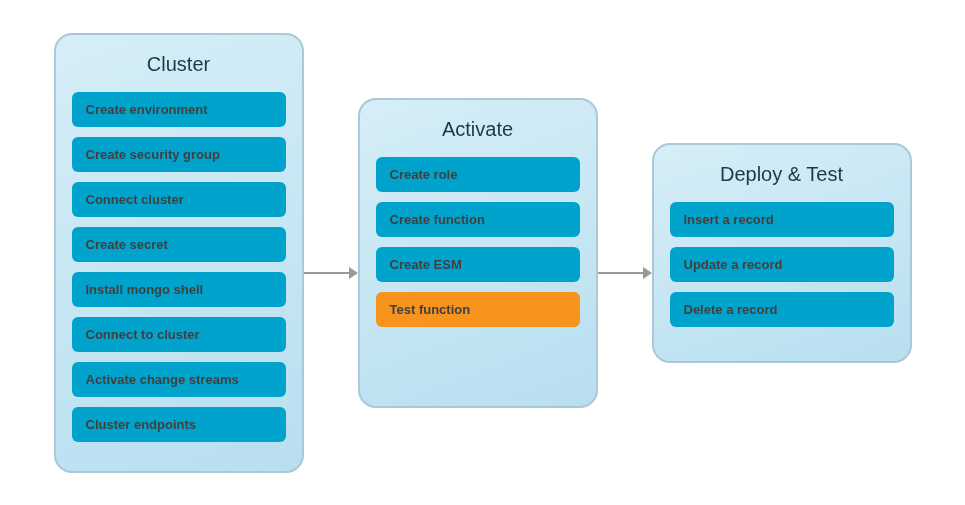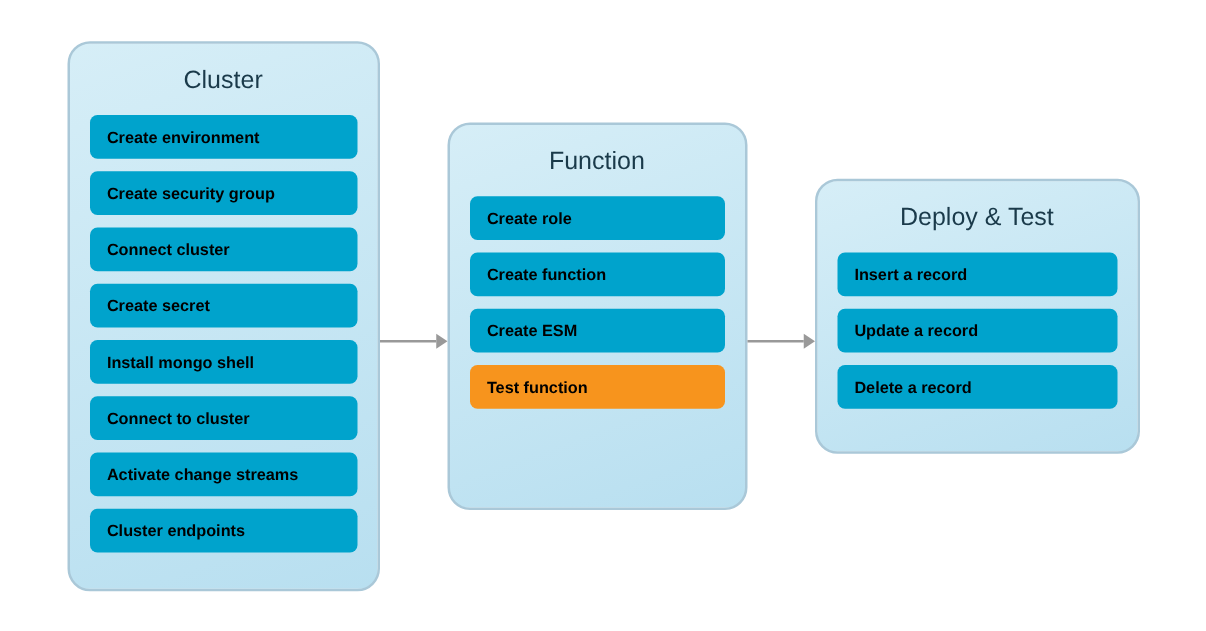--- a/index.html
+++ b/index.html
@@ -49,21 +49,21 @@
       margin-bottom: 6px;
       text-align: center;
     }
     .btn {
       width: 100%;
       padding: 10px 14px;
       border-radius: 6px;
       border: none;
       font-size: 13px;
       font-weight: bold;
-      color: #000000;
+      color: #404040;
       text-align: left;
       cursor: pointer;
     }
     .btn-teal {
       background-color: #00a3cc;
     }
     .btn-orange {
       background-color: #f7941d;
     }
     .arrow-wrapper {
@@ -100,21 +100,21 @@
     <button class="btn btn-teal">Activate change streams</button>
     <button class="btn btn-teal">Cluster endpoints</button>
   </div>
 
   <div class="arrow-wrapper">
     <div class="arrow-shaft"></div>
     <div class="arrow-tip"></div>
   </div>
 
   <div class="panel panel-function">
-    <div class="panel-title">Function</div>
+    <div class="panel-title">Activate</div>
     <button class="btn btn-teal">Create role</button>
     <button class="btn btn-teal">Create function</button>
     <button class="btn btn-teal">Create ESM</button>
     <button class="btn btn-orange">Test function</button>
   </div>
 
   <div class="arrow-wrapper">
     <div class="arrow-shaft"></div>
     <div class="arrow-tip"></div>
   </div>

